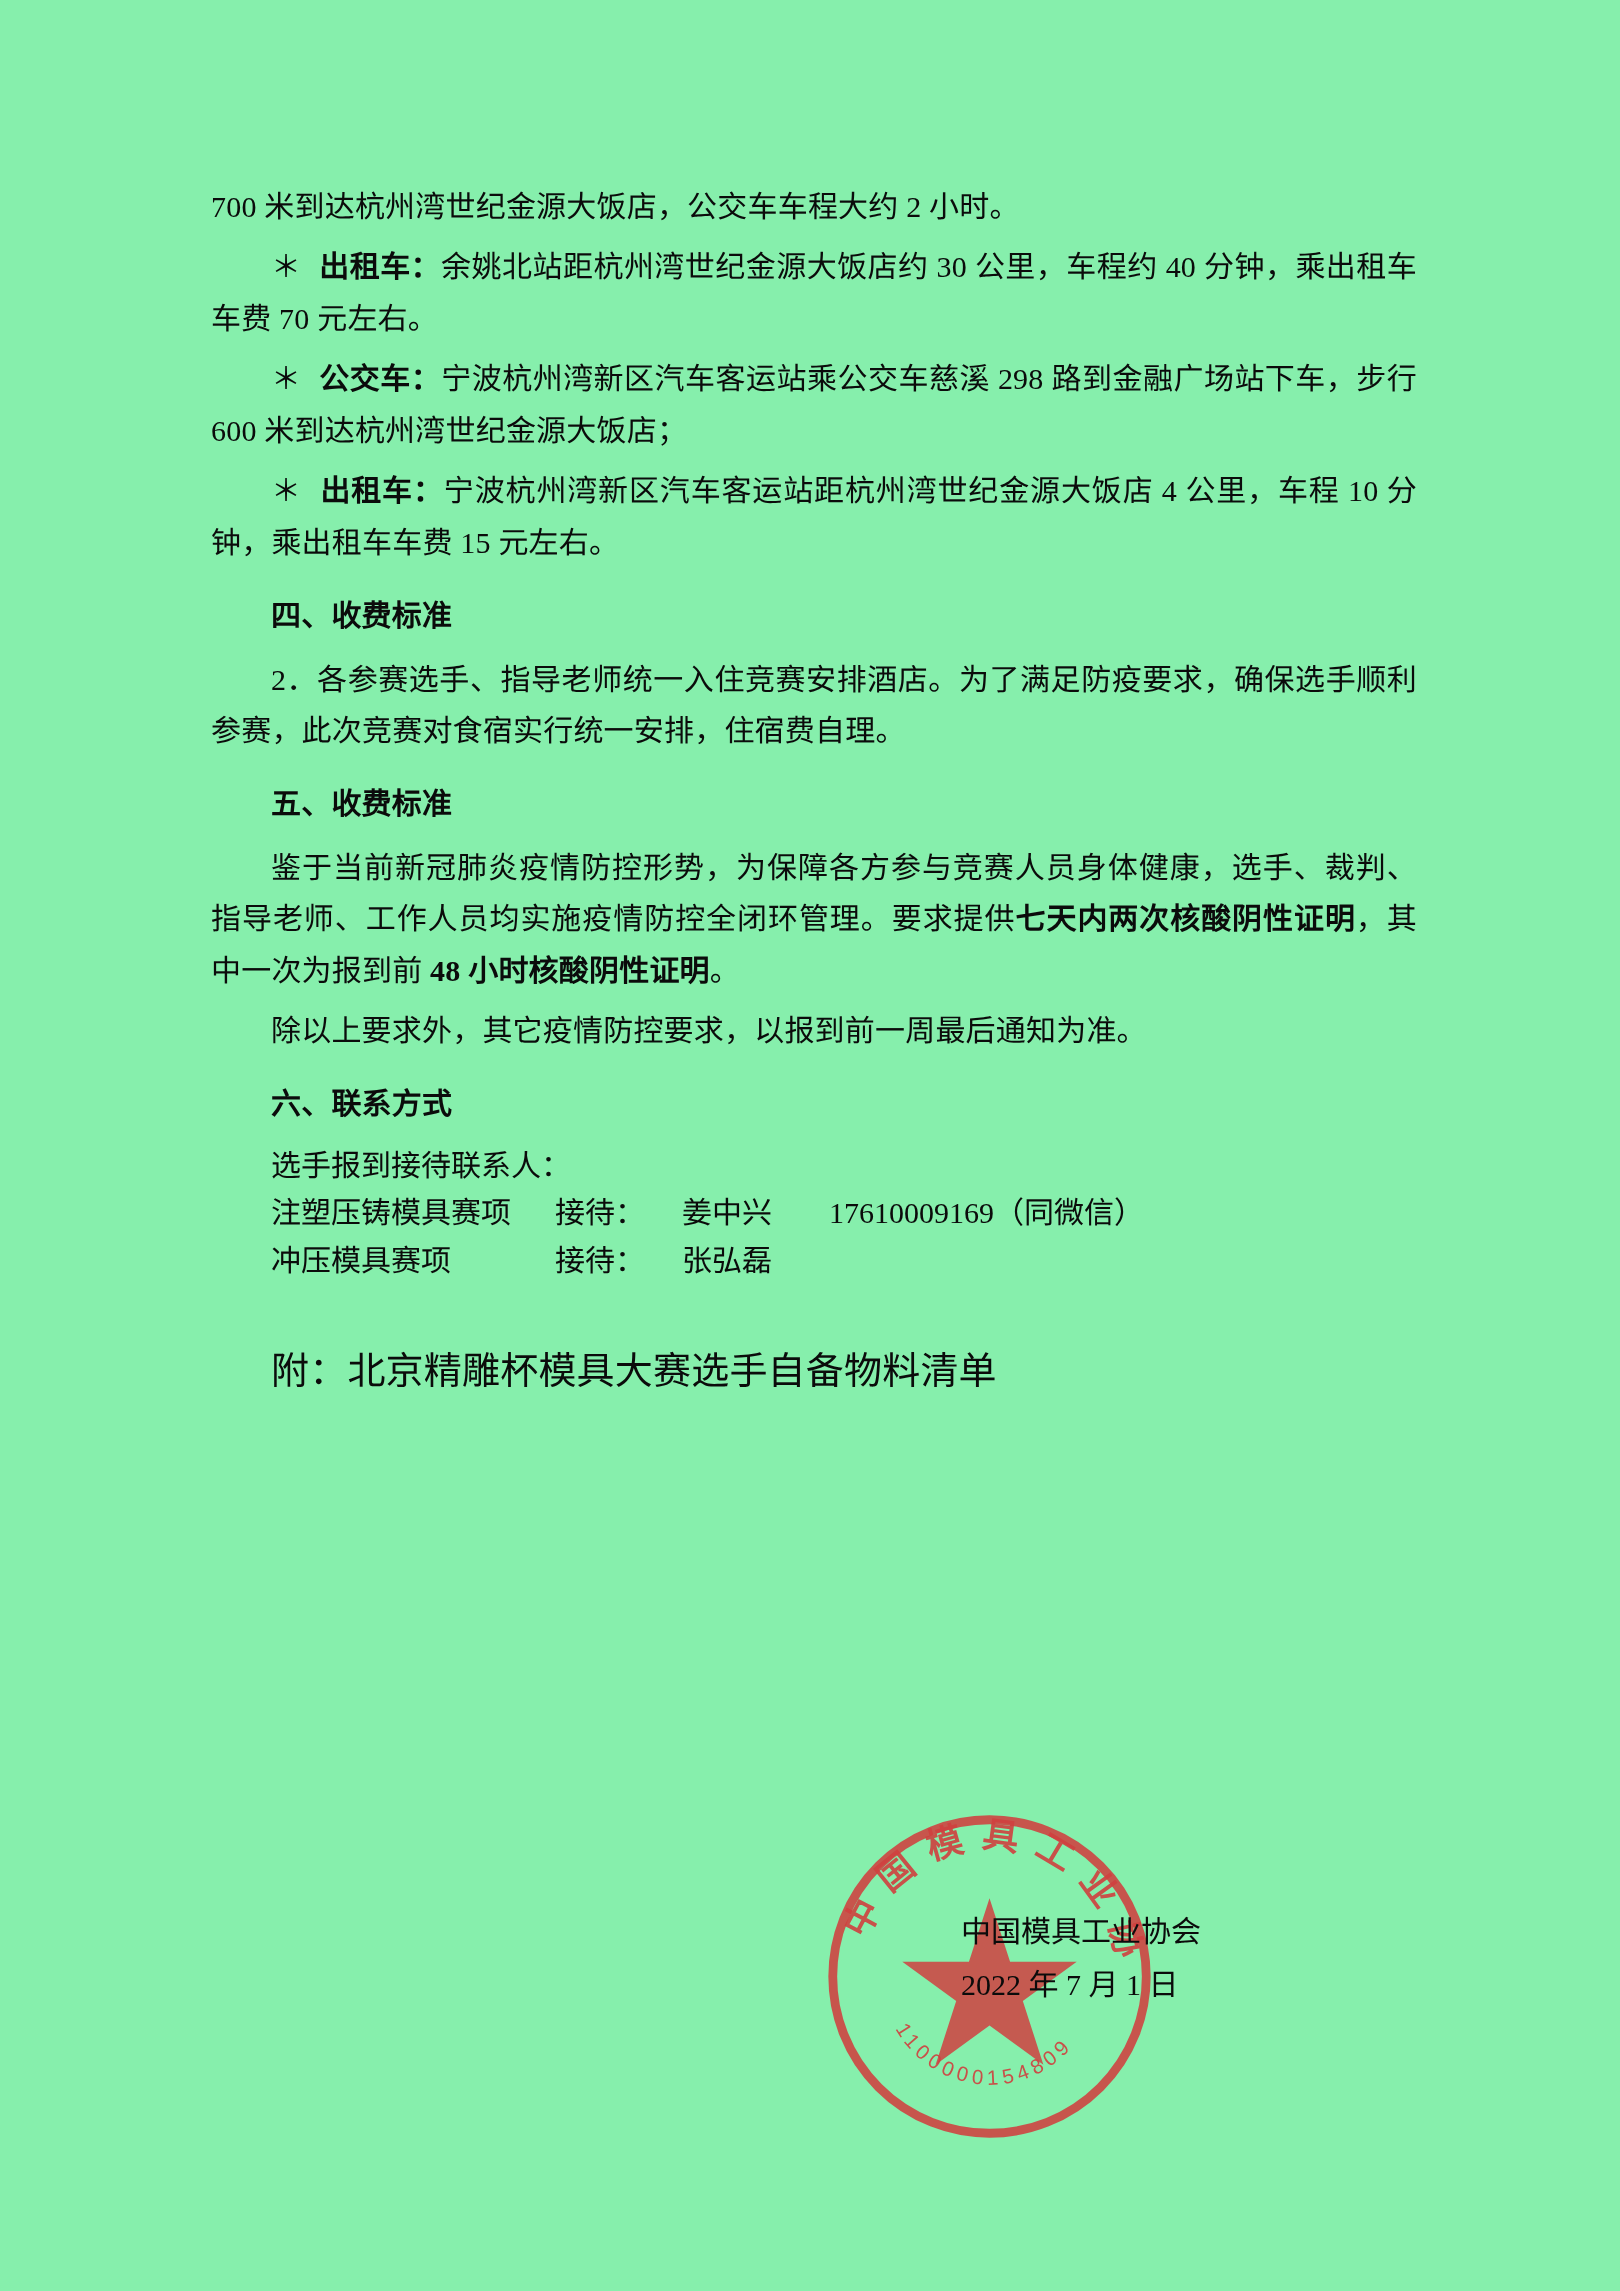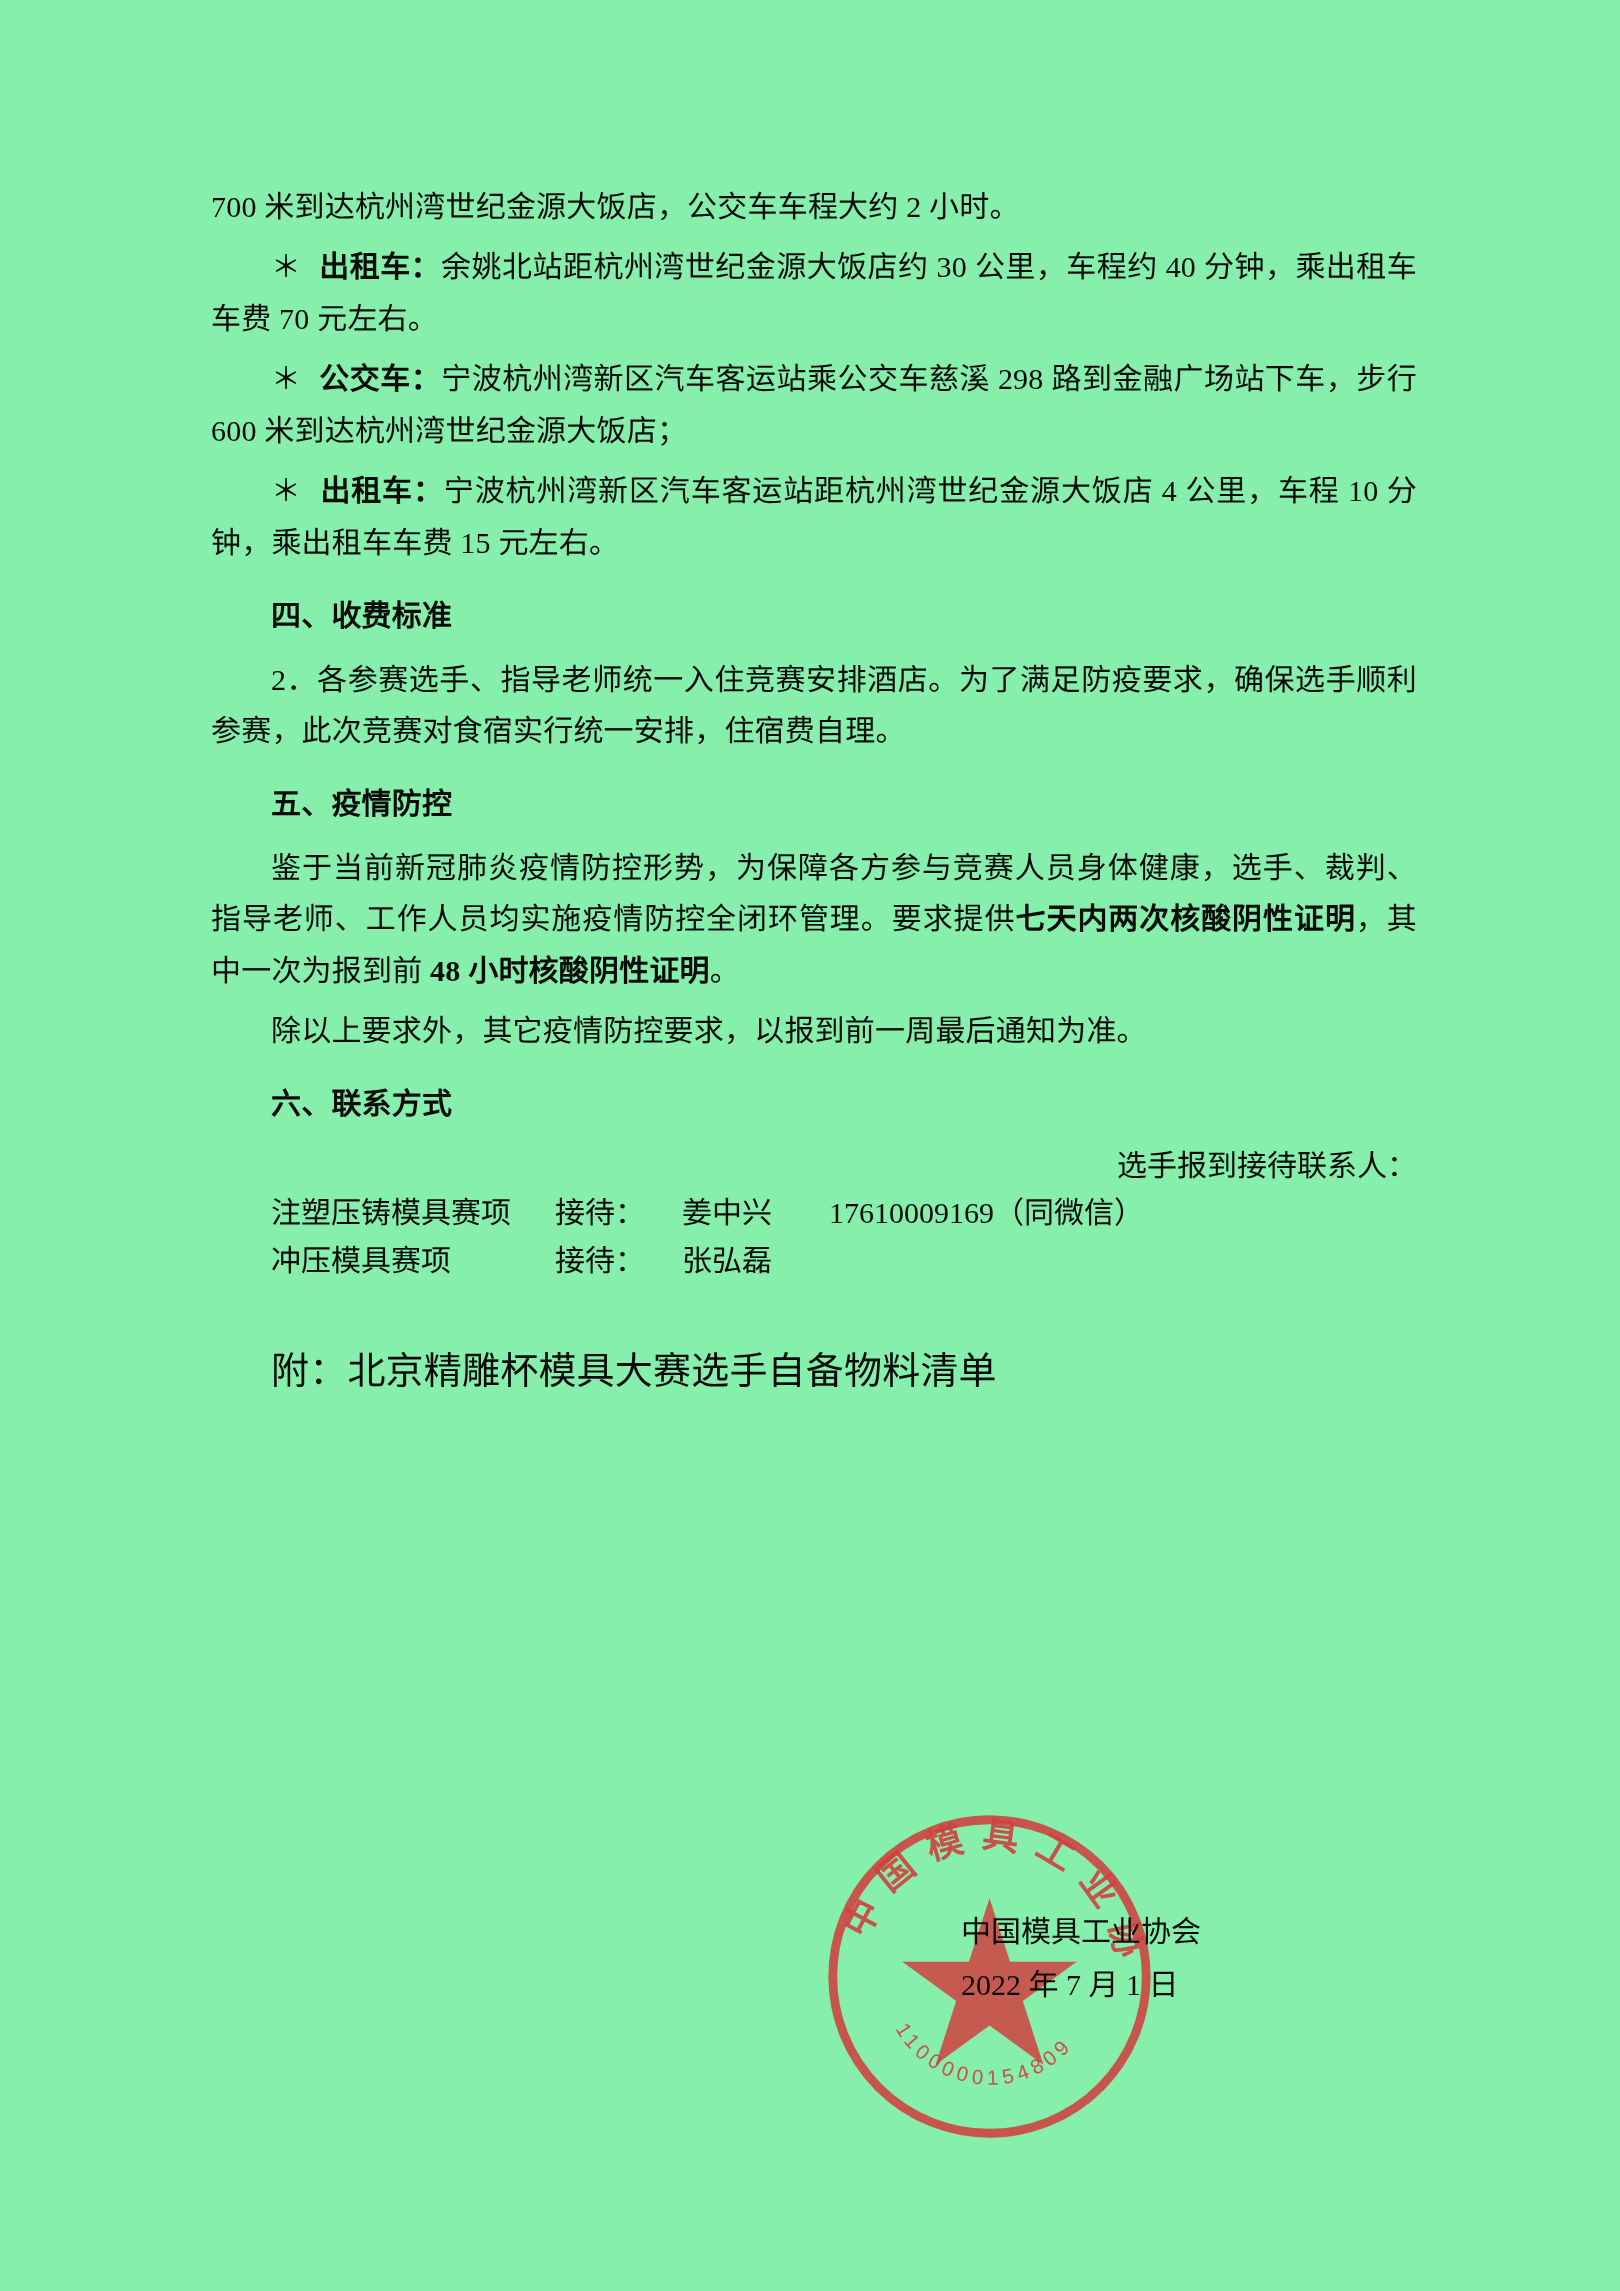--- a/index.html
+++ b/index.html
@@ -52,21 +52,20 @@
   
   .contact-block {
     margin-top: 5.9px;
   }
   .contact-line {
     font-size: 30px;
     line-height: 1.58;
     text-indent: 60px;
     margin: 0;
     white-space: pre;
-    text-align: right;
   }
   .contact-row {
     display: flex;
     font-size: 30px;
     line-height: 1.58;
     margin: 0;
     padding-left: 60px;
   }
   .c-name { width: 284px; }
   .c-role { width: 127px; }
@@ -115,21 +114,21 @@
     <p class="indent-star"><span class="star">＊</span>&nbsp;&nbsp;<span class="b">出租车：</span><span>余姚北站距杭州湾世纪金源大饭店约 30 公里，车程约 40 分钟，乘出租车车费 70 元左右。</span></p>
 
 
     <p class="indent-star"><span class="star">＊</span>&nbsp;&nbsp;<span class="b">公交车：</span><span>宁波杭州湾新区汽车客运站乘公交车慈溪 298 路到金融广场站下车，步行 600 米到达杭州湾世纪金源大饭店；</span></p>
 
     <p class="indent-star"><span class="star">＊</span>&nbsp;&nbsp;<span class="b">出租车：</span><span>宁波杭州湾新区汽车客运站距杭州湾世纪金源大饭店 4 公里，车程 10 分钟，乘出租车车费 15 元左右。</span></p>
 
     <p class="heading">四、收费标准</p>
     <p class="indent">2．各参赛选手、指导老师统一入住竞赛安排酒店。为了满足防疫要求，确保选手顺利参赛，此次竞赛对食宿实行统一安排，住宿费自理。</p>
 
-    <p class="heading">五、疫情防控</p>
+    <p class="heading">五、收费标准</p>
     <p class="indent"><span>鉴于当前新冠肺炎疫情防控形势，为保障各方参与竞赛人员身体健康，选手、裁判、指导老师、工作人员均实施疫情防控全闭环管理。要求提供</span><span class="b">七天内两次核酸阴性证明</span><span>，其中一次为报到前 </span><span class="b">48 小时核酸阴性证明</span><span>。</span></p>
     <p class="indent">除以上要求外，其它疫情防控要求，以报到前一周最后通知为准。</p>
 
     <p class="heading">六、联系方式</p>
 
     <div class="contact-block">
       <div class="contact-line">选手报到接待联系人：</div>
       <div class="contact-row">
         <span class="c-name">注塑压铸模具赛项</span>
         <span class="c-role">接待：</span>

